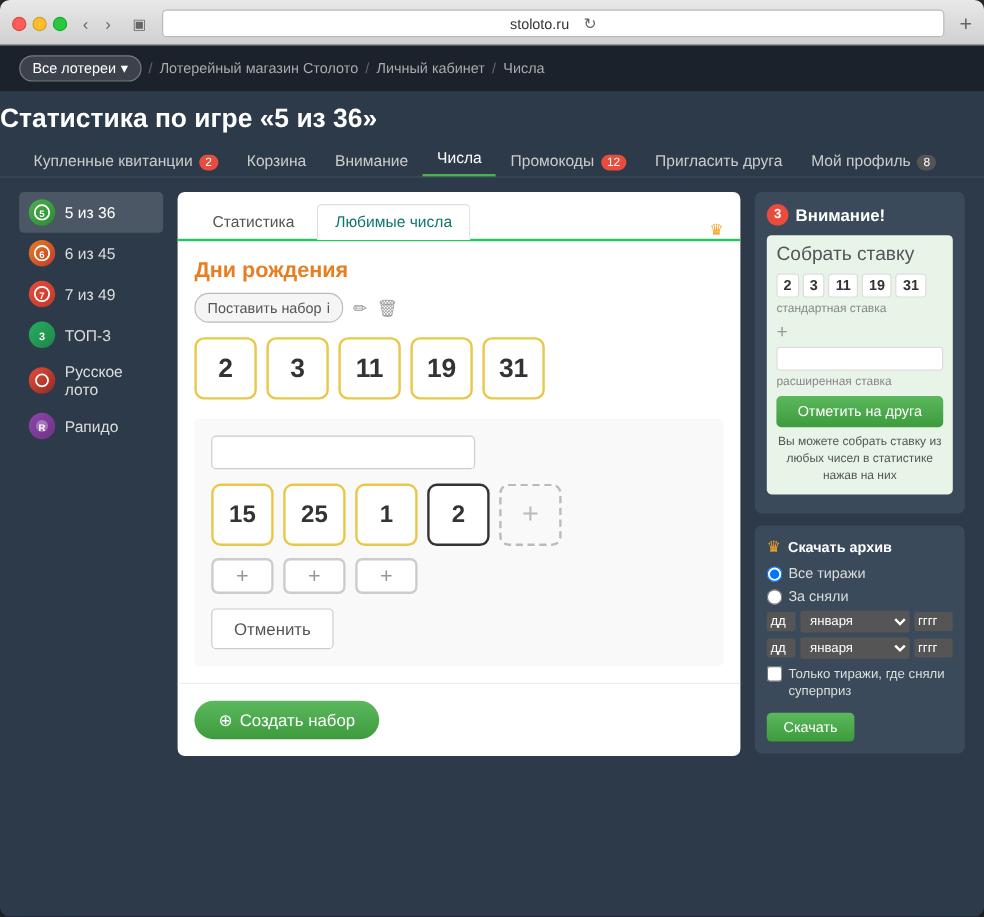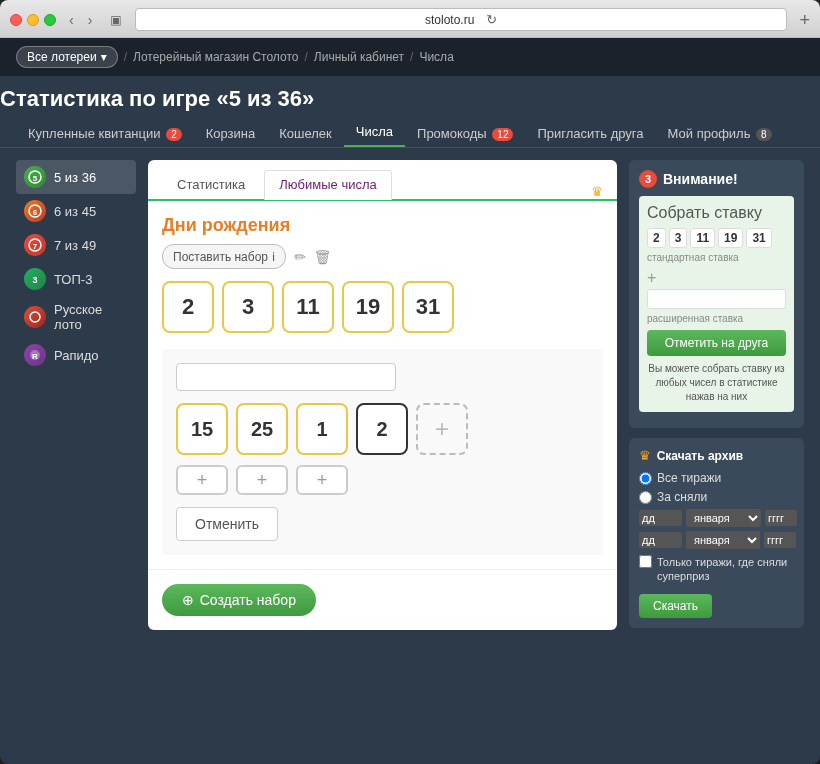--- a/index.html
+++ b/index.html
@@ -210,21 +210,21 @@
       border-radius: 4px 4px 0 0;
       cursor: pointer;
       font-size: 13px;
       color: #555;
       border: 1px solid transparent;
     }
     .content-tab.active {
       background: white;
       border: 1px solid #ddd;
       border-bottom: 1px solid white;
-      color: #701a75;
+      color: #0f766e;
       margin-bottom: -1px;
     }
     .crown-icon { color: #f5a623; margin-left: auto; padding: 10px 14px 0; }
 
     .content-body { padding: 14px; }
 
     
     .fav-set-title {
       color: #e67e22;
       font-size: 18px;
@@ -494,21 +494,21 @@
     .date-row {
       display: flex;
       gap: 4px;
       align-items: center;
       margin-bottom: 4px;
     }
     .date-dd {
       background: #555;
       border: none;
       color: white;
-      width: 43px;
+      width: 24px;
       padding: 2px 3px;
       font-size: 11px;
       border-radius: 2px;
     }
     .date-month {
       background: #555;
       border: none;
       color: white;
       padding: 2px 4px;
       font-size: 11px;
@@ -585,21 +585,21 @@
     <div class="page-title-area">
       <h1 class="page-title">Статистика по игре «5 из 36»</h1>
     </div>
 
     <div class="main-nav">
       <a class="main-nav-item">
         <span>Купленные квитанции</span>
         <span class="badge">2</span>
       </a>
       <a class="main-nav-item">Корзина</a>
-      <a class="main-nav-item">Кошелек</a>
+      <a class="main-nav-item">Внимание</a>
       <a class="main-nav-item active">Числа</a>
       <a class="main-nav-item">
         <span>Промокоды</span>
         <span class="badge">12</span>
       </a>
       <a class="main-nav-item">Пригласить друга</a>
       <a class="main-nav-item">
         <span>Мой профиль</span>
         <span class="badge-dark">8</span>
       </a>

